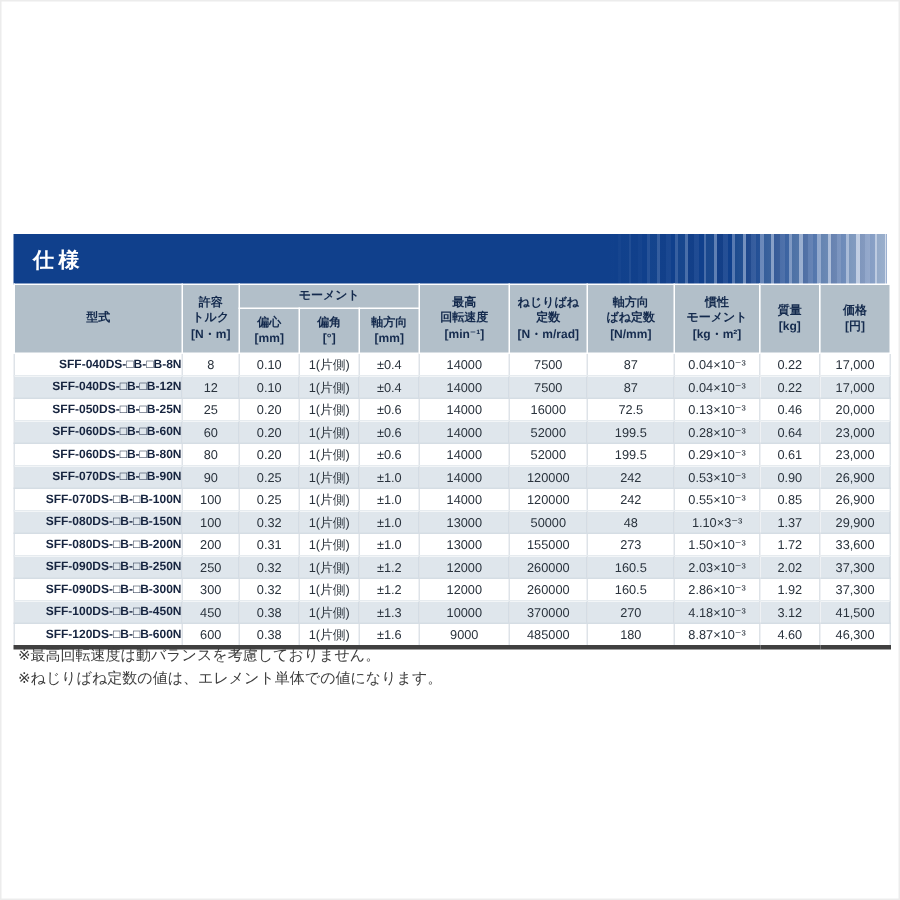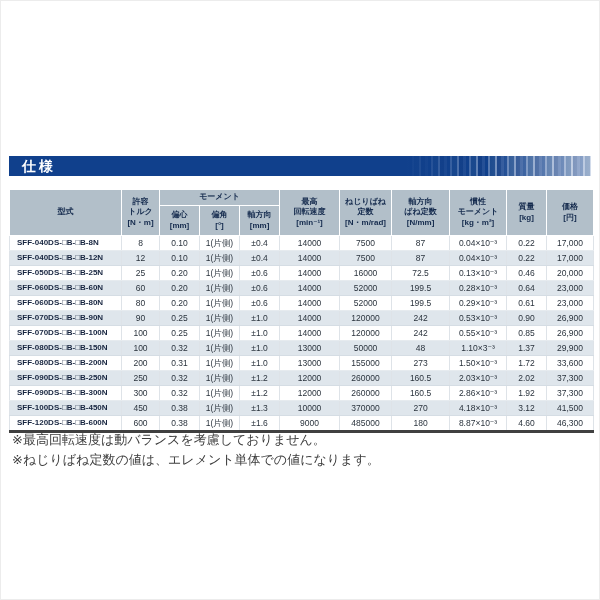--- a/index.html
+++ b/index.html
@@ -5,21 +5,21 @@
   html,body{margin:0;padding:0;}
   body{
     width:600px;height:600px;background:#ffffff;position:relative;
     font-family:"Liberation Sans","DejaVu Sans",sans-serif;
     -webkit-font-smoothing:antialiased;
   }
   .page{position:absolute;inset:0;border:1px solid #ececec;background:#fff;}
 
   
   .banner{
-    position:absolute;left:8px;right:8px;top:155px;height:20px;
+    position:absolute;left:8px;right:8px;top:155px;height:34px;
     background:var(--banner,#10408c);display:flex;align-items:center;overflow:hidden;
   }
   .banner-title{
     color:#ffffff;font-weight:bold;font-size:14px;letter-spacing:3px;
     padding-left:13px;line-height:22px;
   }
   .banner-stripes{
     position:absolute;right:0;top:0;height:100%;width:185px;
     background:repeating-linear-gradient(90deg,
       #32599c 0 3px,#10408c 3px 6px,#7d98c4 6px 8px,
@@ -46,29 +46,29 @@
   table.spec td{
     font-size:8.5px;color:#2a333d;text-align:center;
     height:14px;line-height:14px;padding:0;
     border-left:1px solid rgba(160,175,188,0.35);
     border-right:1px solid rgba(160,175,188,0.35);
     border-bottom:1px solid #e6ebef;
     white-space:nowrap;overflow:hidden;
   }
   table.spec tbody tr:nth-child(even) td{background:var(--row-alt,#dfe6ec);border-bottom:1px solid #d5dde4;}
   table.spec td.model{
-    text-align:left;padding-left:7px;font-weight:bold;
+    text-align:right;padding-left:7px;font-weight:bold;
     color:#16243f;font-size:8px;letter-spacing:0;
   }
   table.spec tbody tr:last-child td{border-bottom:3px solid #404040;}
 
   
   .footnotes{
     position:absolute;left:11px;top:429px;
-    font-size:13px;color:#3d3d3d;line-height:1.5;
+    font-size:10px;color:#3d3d3d;line-height:1.5;
   }
   .footnotes div{white-space:nowrap;}
 </style>
 </head>
 <body>
 
 <div class="page">
 
   <div class="banner">
     <span class="banner-title">仕様</span>

